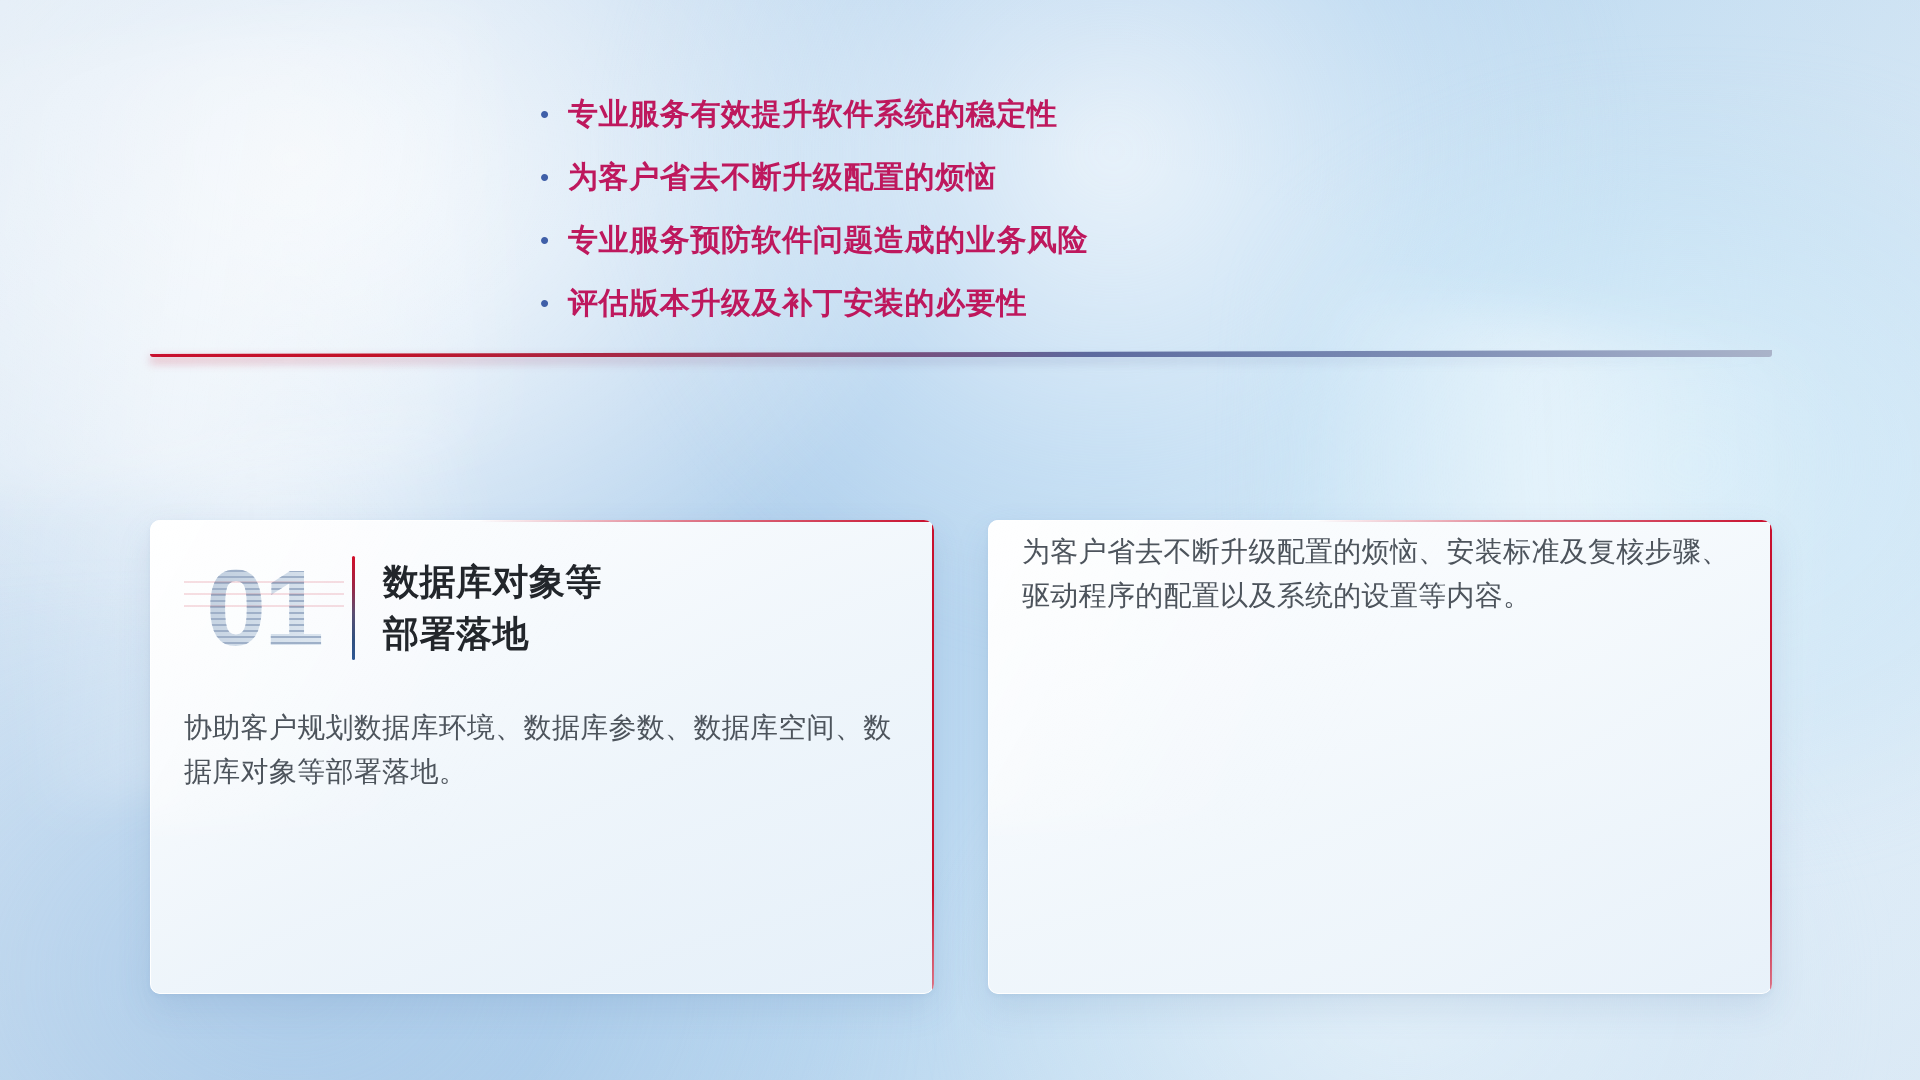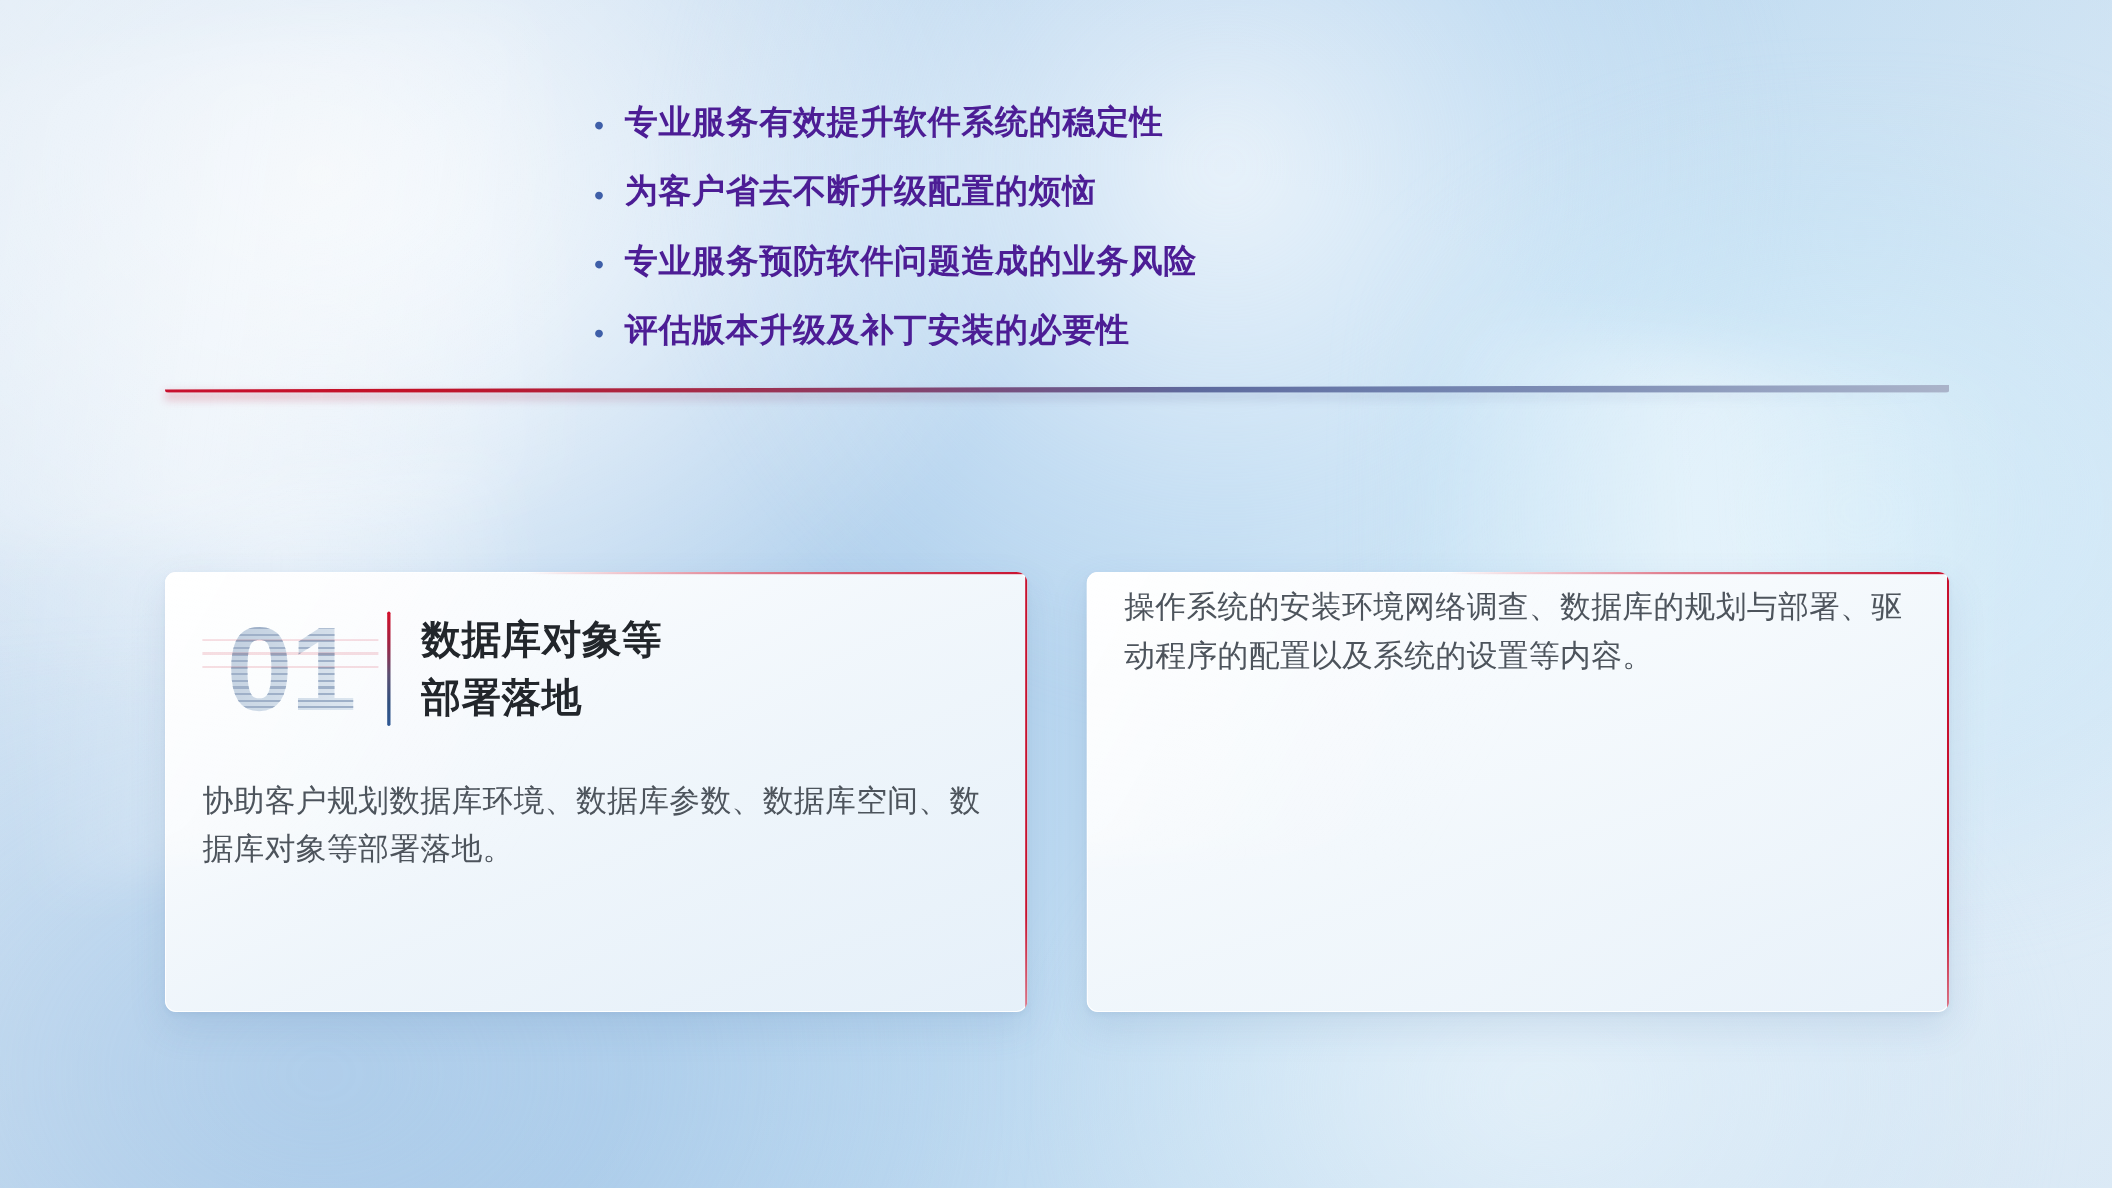--- a/index.html
+++ b/index.html
@@ -111,25 +111,24 @@
     flex:0 0 34px;
     color:#3f5fa8;
     font-size:26px;
     line-height:44px;
     text-align:left;
     padding-left:6px;
   }
   .bullet-text{
     font-size:30px;
     line-height:44px;
-    color:#4c1d95;
+    color:#be185d;
     letter-spacing:0.6px;
     font-weight:600;
     white-space:nowrap;
-    font-family:Liberation Mono, monospace;
   }
 
   
   .divider-wrap{
     position:absolute;
     left:150px; top:346px;
     width:1622px; height:16px;
   }
   .divider{
     position:absolute;
@@ -153,21 +152,21 @@
     left:0; top:10px;
     width:100%; height:8px;
     background:linear-gradient(90deg, rgba(200,16,46,0.22) 0%, rgba(93,106,158,0.18) 55%, rgba(170,179,201,0.0) 100%);
     filter:blur(4px);
   }
 
   
   .cards{
     position:absolute;
     left:150px; top:520px;
-    width:1622px; height:400px;
+    width:1622px; height:474px;
     display:flex;
     gap:54px;
   }
   .card{
     position:relative;
     flex:1 1 0;
     border-radius:10px;
     background:
       linear-gradient(156deg,
         rgba(255,255,255,0.97) 0%,
@@ -332,19 +331,19 @@
         <div class="card-rule"></div>
         <div class="card-title">数据库对象等部署落地</div>
       </div>
       <div class="card-body">协助客户规划数据库环境、数据库参数、数据库空间、数据库对象等部署落地。</div>
     </div>
 
     <div class="card">
       <div class="card-sheen"></div>
       <div class="card-edge-top"></div>
       <div class="card-edge-right"></div>
-      <div class="card-body">操作系统的安装环境网络调查、数据库的规划与部署、驱动程序的配置以及系统的设置等内容。</div>
+      <div class="card-body">为客户省去不断升级配置的烦恼、安装标准及复核步骤、驱动程序的配置以及系统的设置等内容。</div>
     </div>
 
 
   </div>
 
 </div>
 
 </body></html>

